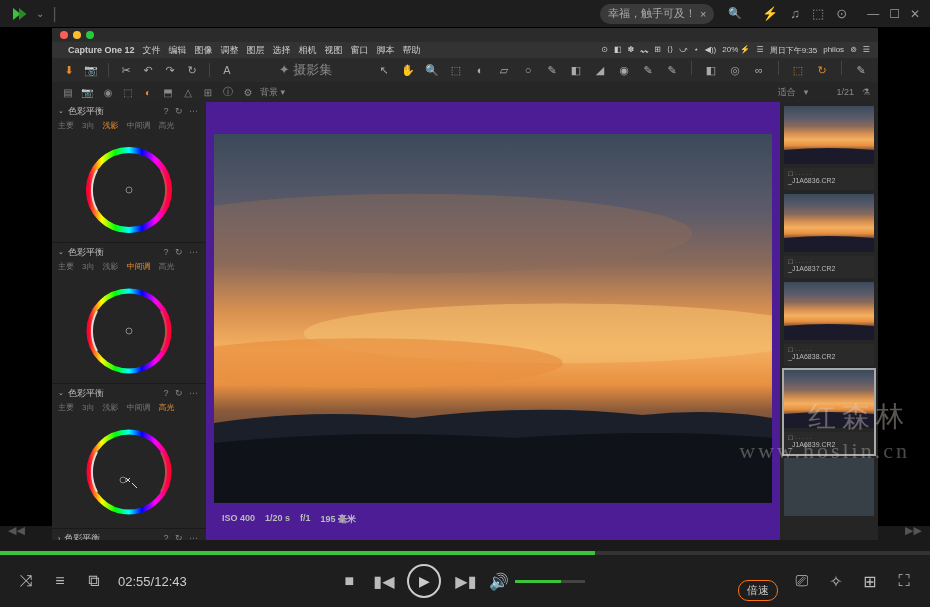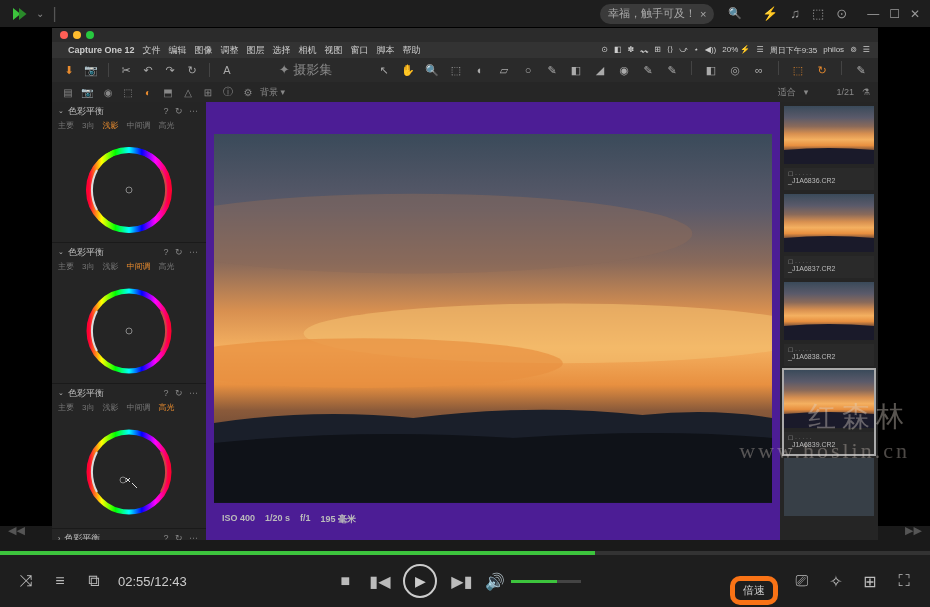--- a/index.html
+++ b/index.html
@@ -80,21 +80,21 @@
 
 .player-bottom { height: 52px; background: #1e1e1e; display: flex; align-items: center; padding: 0 16px; gap: 14px; }
 .pb-icon { color: #bbb; font-size: 16px; cursor: pointer; width: 20px; text-align: center; }
 .pb-time { color: #ccc; font-size: 13px; }
 .pb-center { flex: 1; display: flex; justify-content: center; align-items: center; gap: 14px; }
 .pb-play { width: 34px; height: 34px; border: 2px solid #ccc; border-radius: 50%; display: flex; align-items: center; justify-content: center; color: #ccc; font-size: 14px; cursor: pointer; }
 .pb-vol { display: flex; align-items: center; gap: 6px; }
 .pb-vol-bar { width: 70px; height: 3px; background: #444; }
 .pb-vol-fill { height: 100%; width: 65%; background: #3dc43d; }
 .pb-right { display: flex; align-items: center; gap: 14px; }
-.pb-speed { border: 5px solid #f97316; border-radius: 10px; padding: 2px 8px; color: #ccc; font-size: 11px; cursor: pointer; margin-top: 18px; }
+.pb-speed { border: 1px solid #f97316; border-radius: 10px; padding: 2px 8px; color: #ccc; font-size: 11px; cursor: pointer; margin-top: 18px; }
 </style>
 </head>
 <body>
 
 <div class="player-top">
   <svg class="player-logo" viewBox="0 0 24 24">
       <path d="M4 4 L14 12 L4 20 Z" fill="#3dc43d"></path>
       <path d="M12 4 L22 12 L12 20 Z" fill="#2a8a2a"></path>
     </svg>
   <span style="color:#888;font-size:10px">⌄</span>

